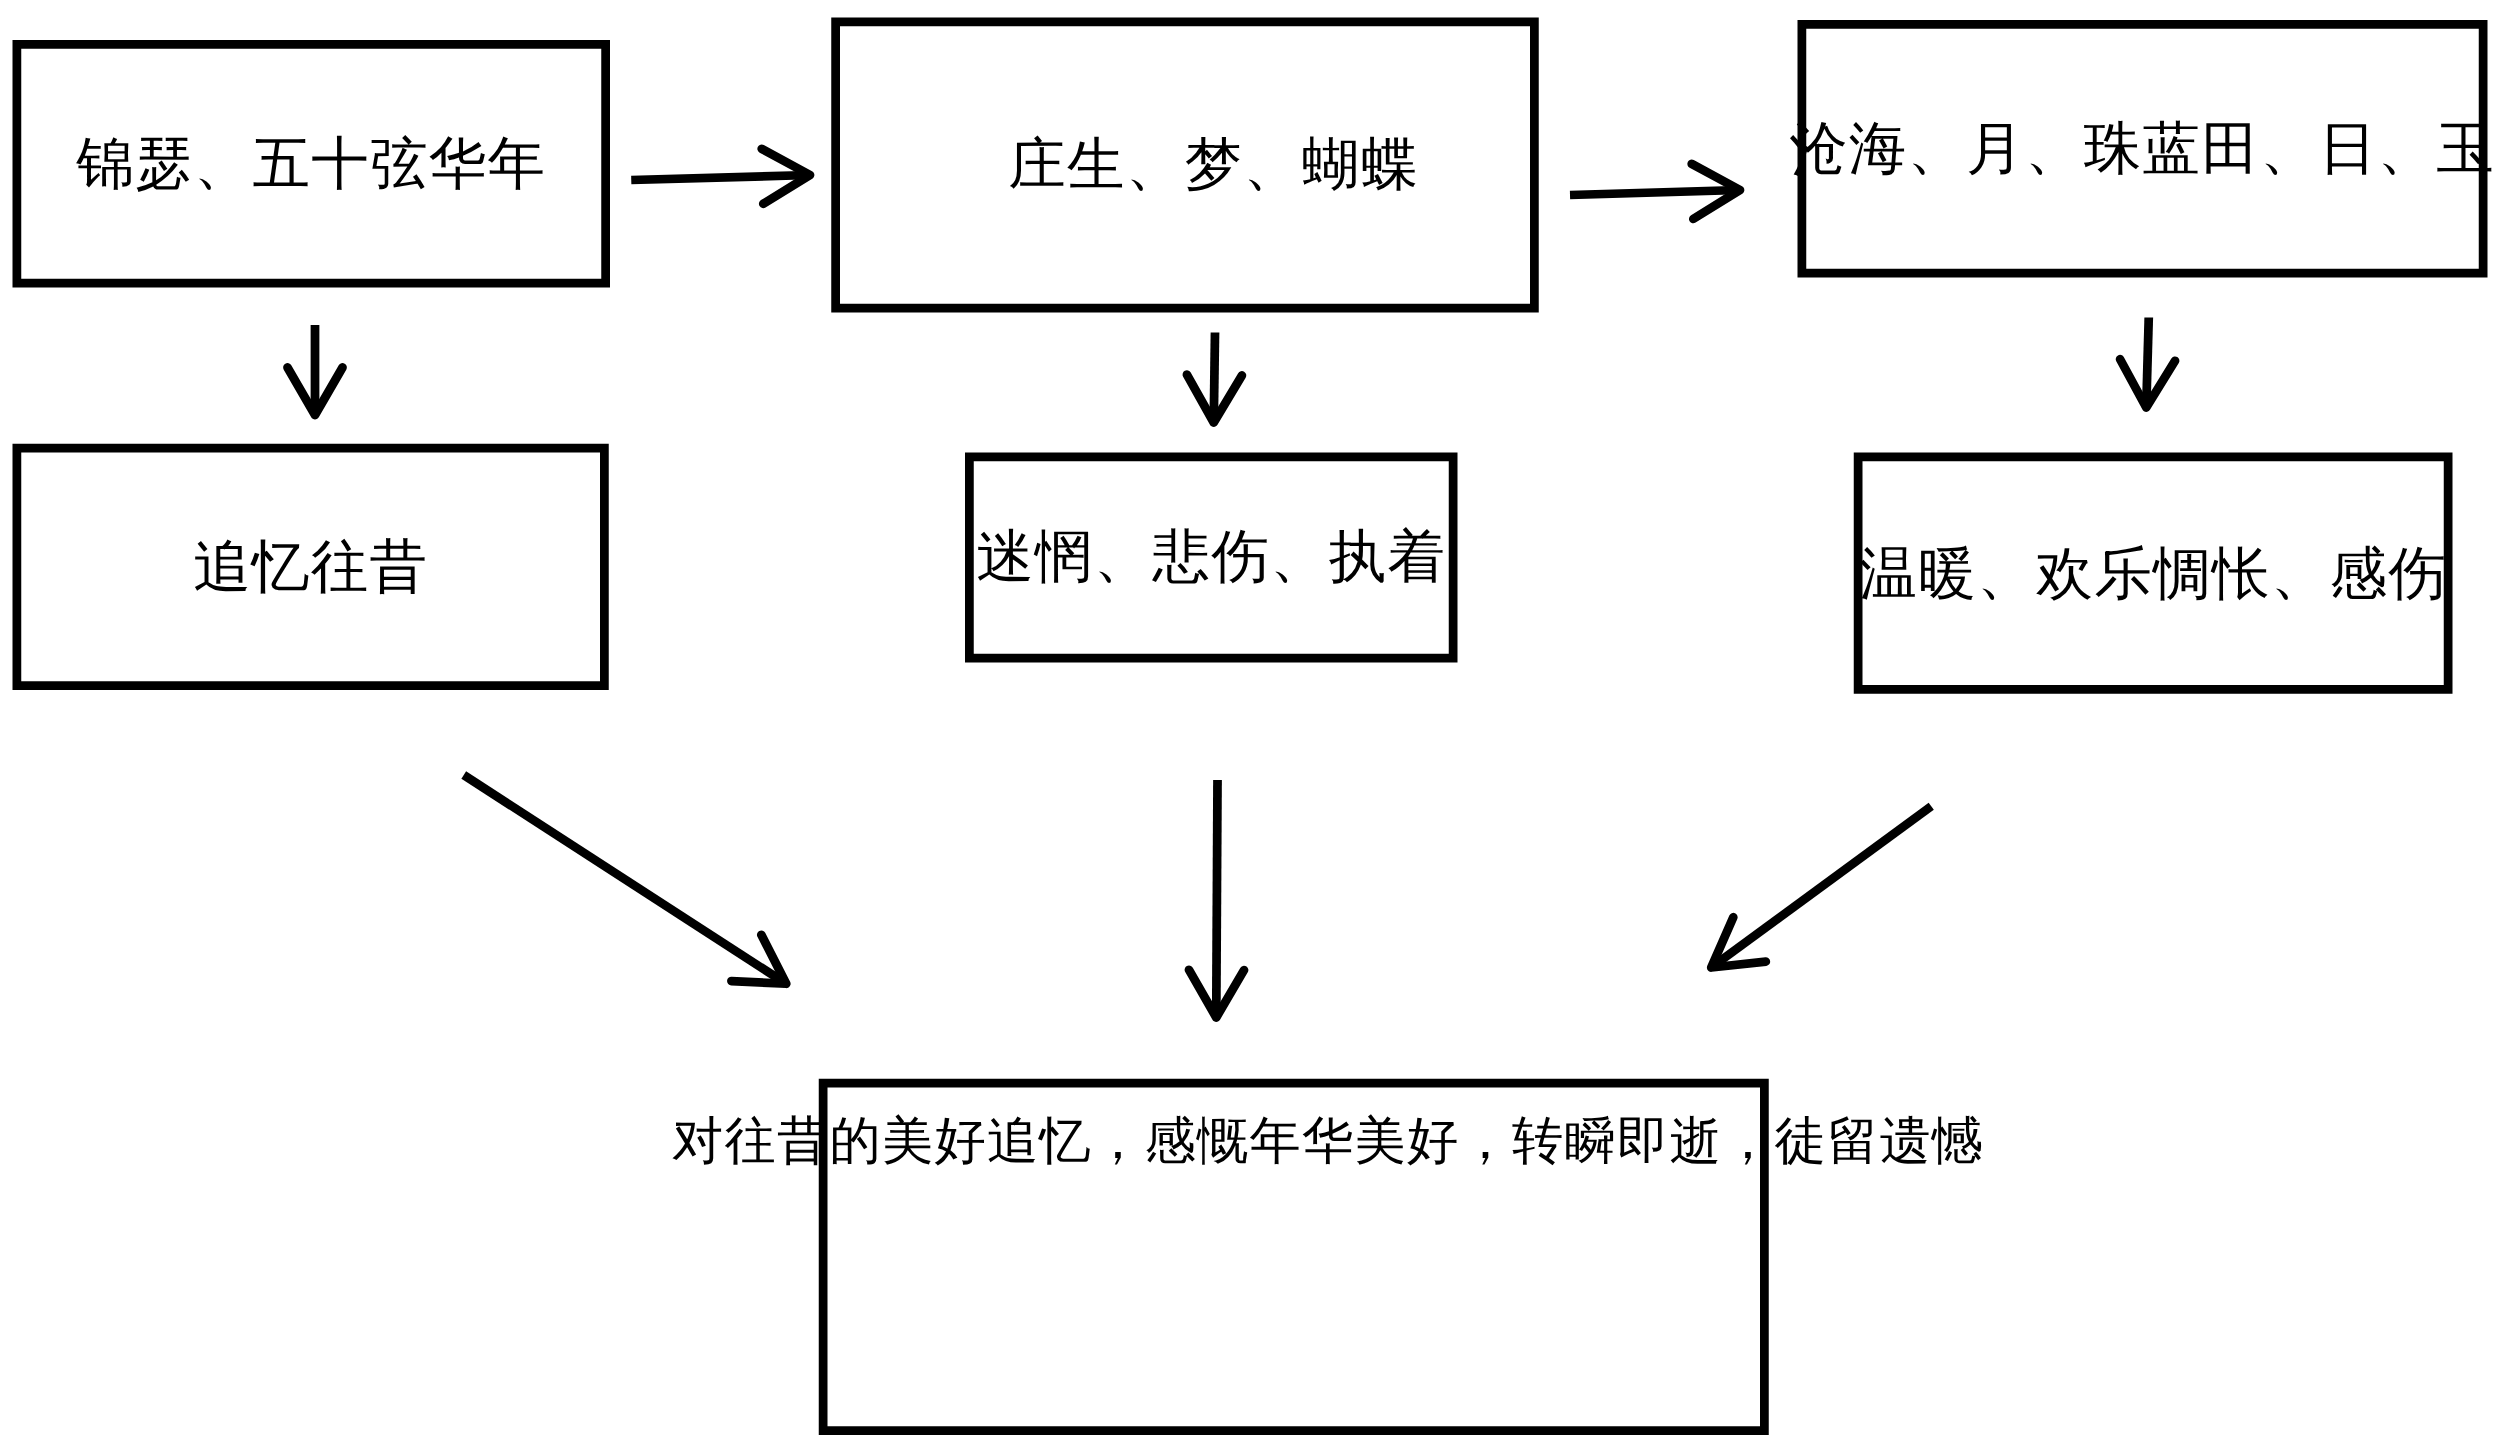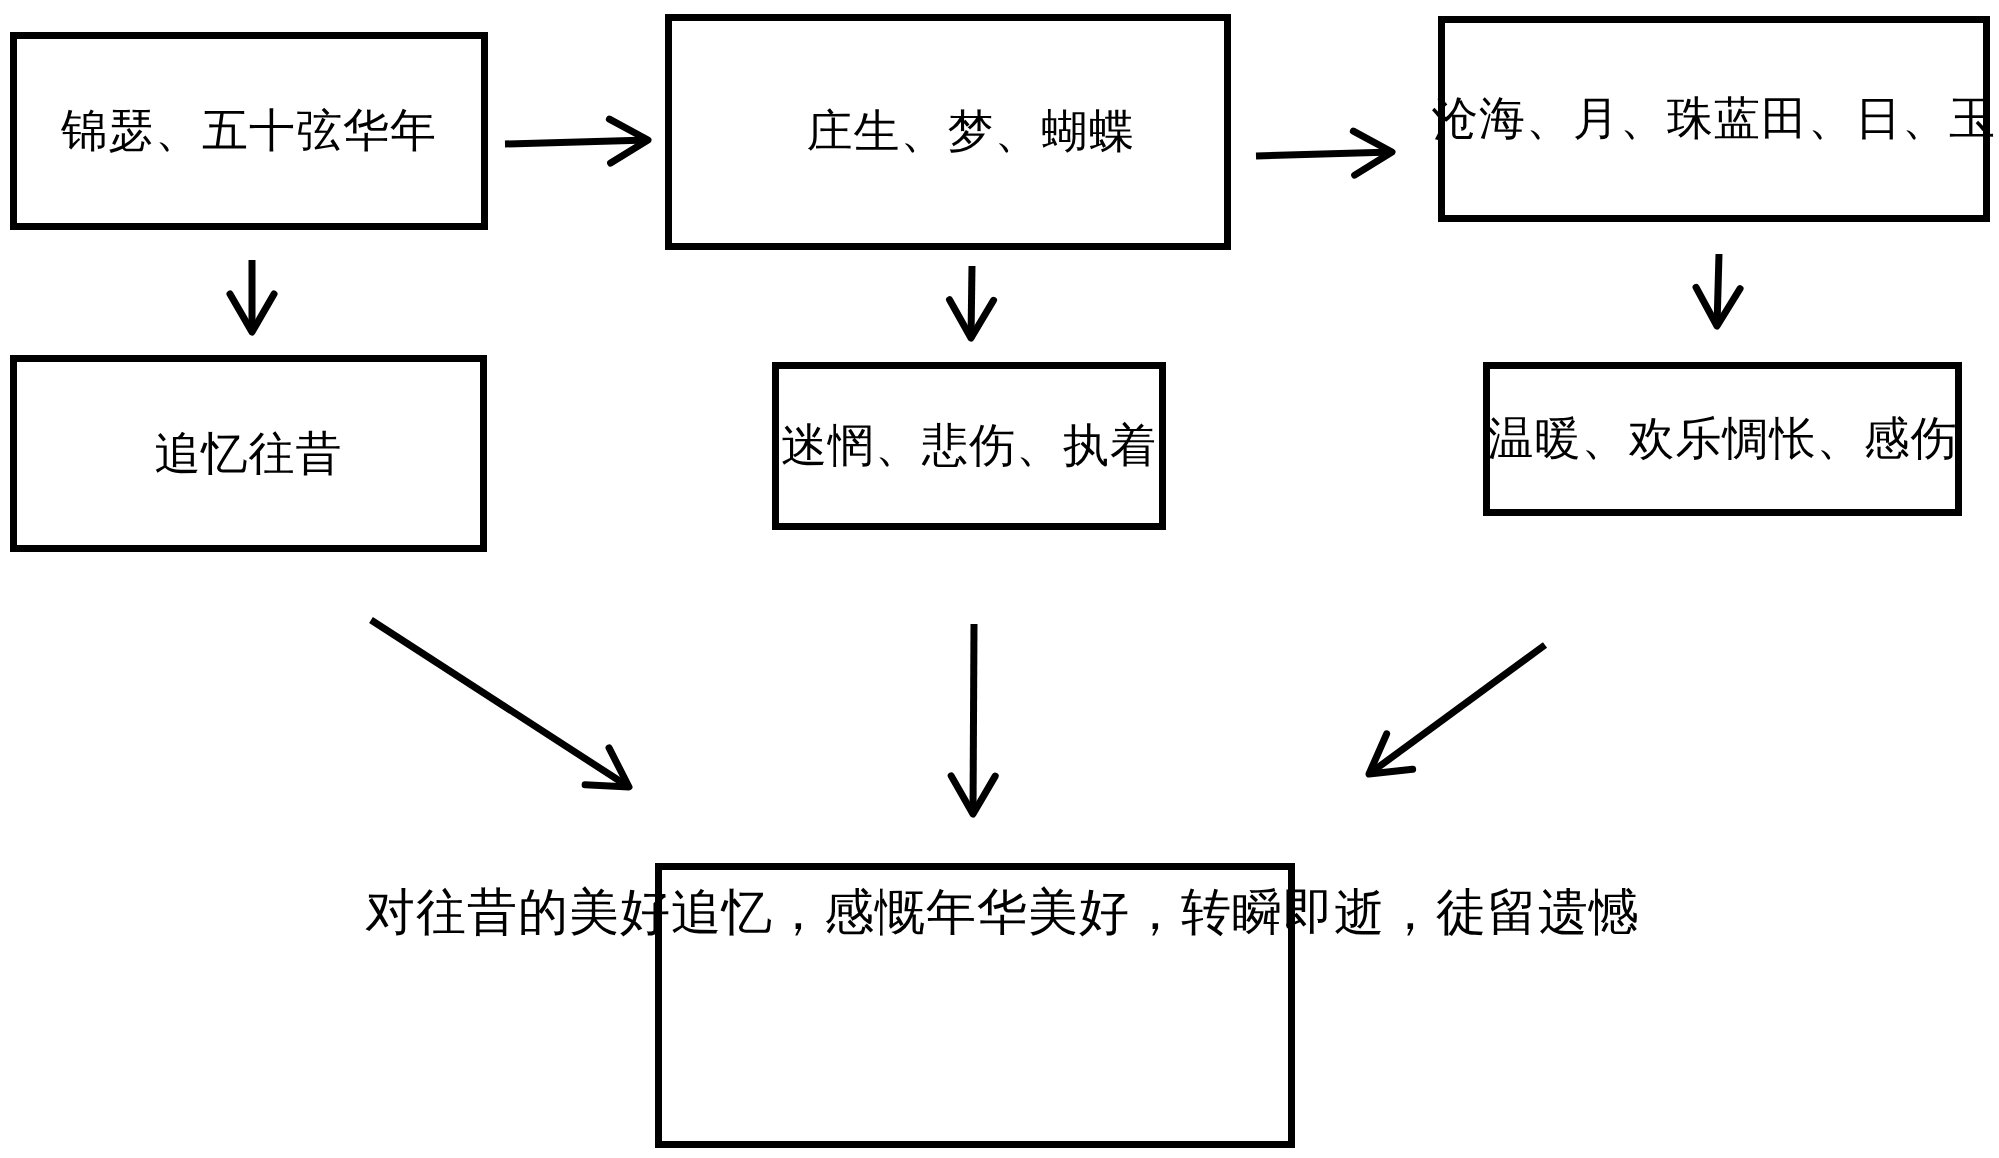--- a/index.html
+++ b/index.html
@@ -25,27 +25,27 @@
     line-height: 80px;
     text-align: center;
     letter-spacing: 1px;
   }
   .node .line { white-space: nowrap; }
   #n-jinse       { left: 10px;   top: 32px;  width: 478px; height: 198px; }
   #n-zhuangsheng { left: 665px;  top: 14px;  width: 566px; height: 236px; padding-left: 46px; }
   #n-canghai     { left: 1438px; top: 16px;  width: 552px; height: 206px; }
   #n-zhuiyi      { left: 10px;   top: 355px; width: 477px; height: 197px; }
   #n-miwang      { left: 772px;  top: 362px; width: 394px; height: 168px; }
-  #n-wennuan     { left: 1483px; top: 362px; width: 479px; height: 154px; }
+  #n-wennuan     { left: 1483px; top: 362px; width: 479px; height: 193px; }
   #n-summary {
-    left: 655px; top: 863px; width: 640px; height: 285px;
+    left: 655px; top: 863px; width: 760px; height: 285px;
     align-items: flex-start;
     text-align: left;
     padding-left: 55px;
-    font-size: 50px;
+    font-size: 41px;
     line-height: 84px;
   }
   #arrow-layer {
     position: absolute;
     left: 0; top: 0;
     width: 1999px;
     height: 1158px;
     pointer-events: none;
   }
 </style>

